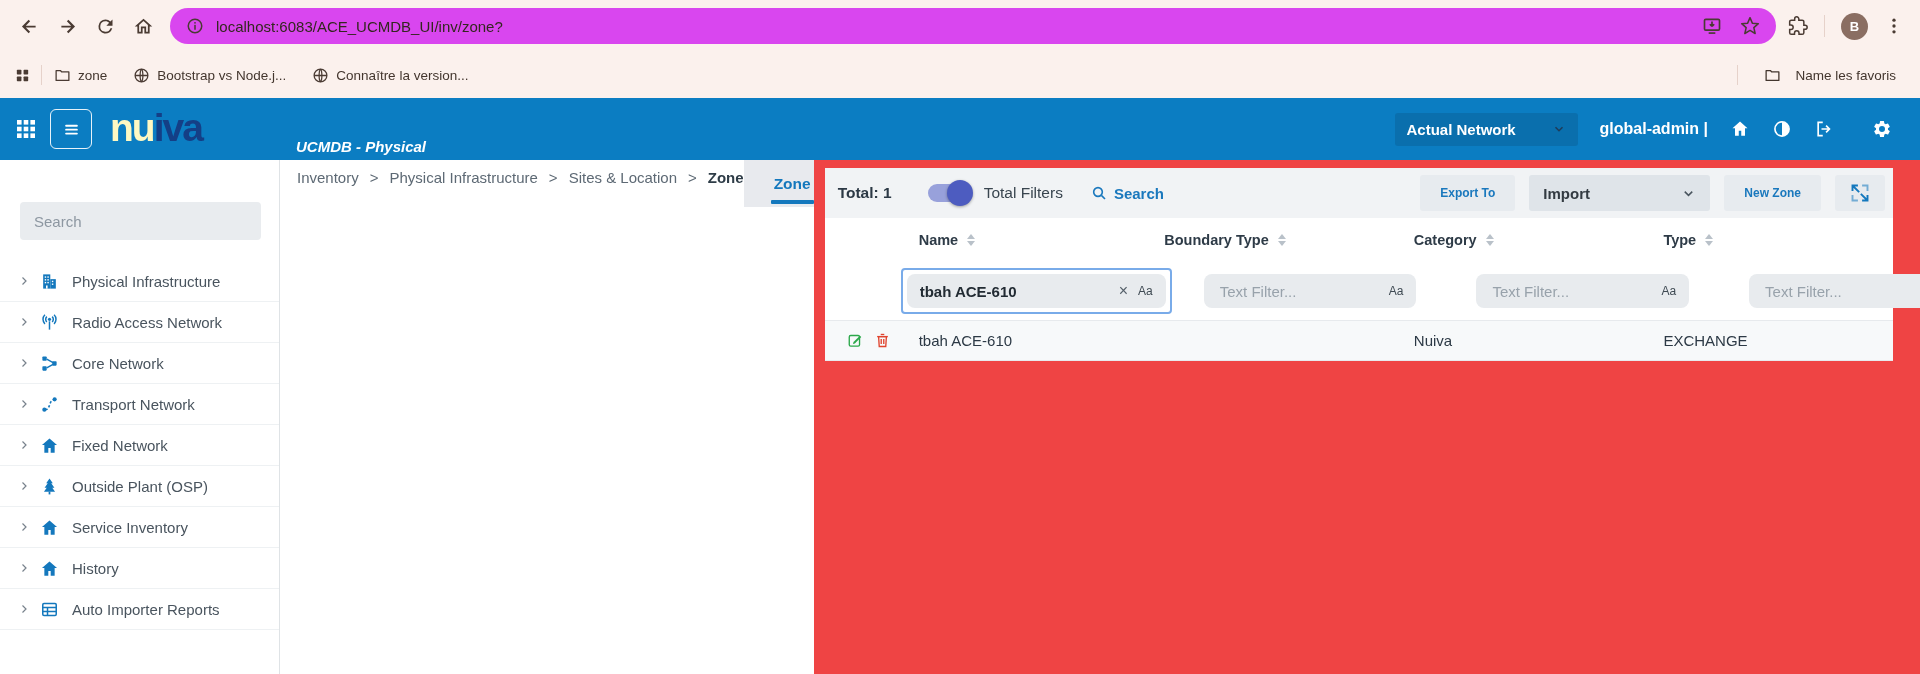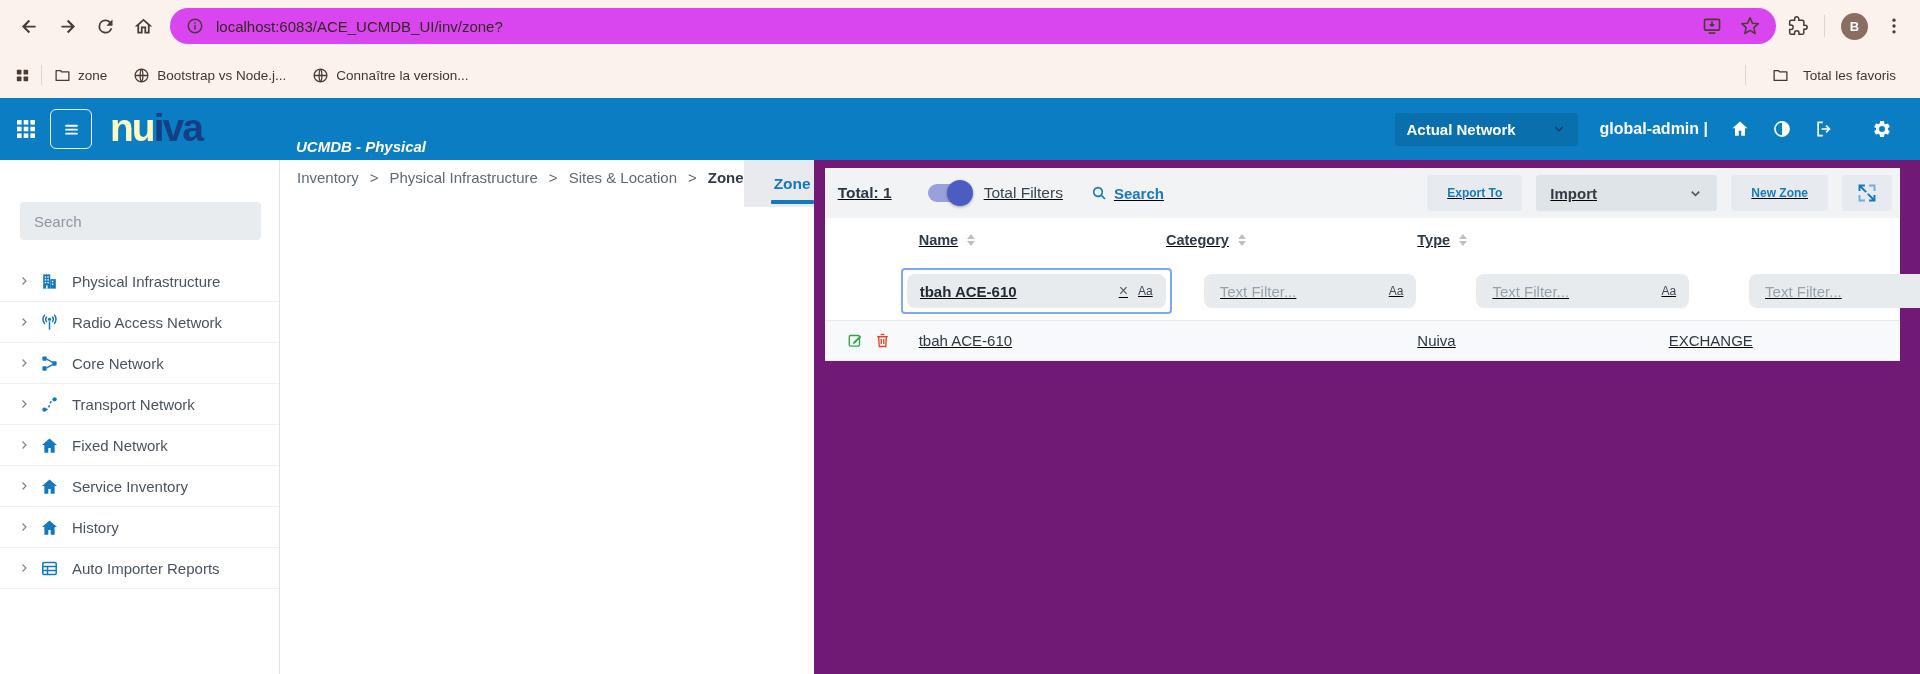--- a/index.html
+++ b/index.html
@@ -56,21 +56,21 @@
   .side-item .sic { width:19px; height:19px; color:#1478bd; margin-left:10px; flex:none; }
   .side-item .lbl { margin-left:13px; font-size:15px; font-weight:500; color:#49545e; white-space:nowrap; }
 
   .main { flex:1; display:flex; flex-direction:row; min-width:0; }
   .breadcrumb { height:35px; display:flex; align-items:center; padding-left:17px; gap:11px; font-size:15px; color:#5d6974; background:#fff; flex:none; }
   .breadcrumb .current { font-weight:bold; color:#2e3c47; }
   .tabbar { height:47px; background:#e8eaee; display:flex; padding-left:27px; flex:none; }
   .tab { position:relative; display:flex; align-items:center; padding:0 3px; color:#1478bd; font-size:15.5px; font-weight:bold; }
   .tab::after { content:""; position:absolute; left:0; right:0; bottom:3px; height:4px; border-radius:1px; background:#1478bd; }
 
-  .content { flex:1; background:#701a75; padding:8px 20px 0 11px; min-width:0;text-decoration:underline; }
+  .content { flex:1; background:#ef4444; padding:8px 27px 0 11px; min-width:0; }
   .toolbar-strip { height:50px; background:#f1f3f5; display:flex; align-items:center; padding:0 8px 0 13px; }
   .total { font-size:15.5px; font-weight:bold; color:#2c3945; }
   .toggle { width:42px; height:18px; border-radius:9px; background:#98a1db; position:relative; margin-left:36px; flex:none; cursor:pointer; }
   .toggle .knob { position:absolute; right:-3px; top:-4px; width:26px; height:26px; border-radius:50%; background:#4d5cc0; box-shadow:0 1px 3px rgba(0,0,0,.35); }
   .clear-filters { margin-left:14px; font-size:15.5px; color:#39454f; cursor:pointer; }
   .search-link { margin-left:28px; display:flex; align-items:center; gap:7px; color:#1a78bd; font-size:15px; font-weight:bold; cursor:pointer; }
   .search-link svg { width:16px; height:16px; }
   .strip-right { margin-left:auto; display:flex; align-items:center; gap:14px; }
   .btn { height:36px; border:none; border-radius:3px; font-family:inherit; font-size:12px; font-weight:bold; cursor:pointer; }
   .btn-light { background:#e7ebef; color:#1a78bd; padding:0 20px; }
@@ -192,21 +192,21 @@
           <circle cx="12" cy="12" r="9"></circle>
           <path d="M3 12h18M12 3c-2.6 2.6-2.6 15.4 0 18M12 3c2.6 2.6 2.6 15.4 0 18"></path>
         </svg>
       <span>Connaître la version...</span>
     </div>
     <div class="bm-right">
       <div class="bm-sep"></div>
       <svg viewBox="0 0 24 24" fill="none" stroke="currentColor" stroke-width="1.8" stroke-linejoin="round" style="width:17px;height:17px;">
           <path d="M3 5h6l2 2h10v12H3z"></path>
         </svg>
-      <span>Total les favoris</span>
+      <span>Name les favoris</span>
     </div>
   </div>
 
   <div class="app-header">
     <svg class="hdr-grid" viewBox="0 0 24 24" fill="currentColor">
         <rect x="3" y="3" width="4.6" height="4.6"></rect>
         <rect x="9.7" y="3" width="4.6" height="4.6"></rect>
         <rect x="16.4" y="3" width="4.6" height="4.6"></rect>
         <rect x="3" y="9.7" width="4.6" height="4.6"></rect>
         <rect x="9.7" y="9.7" width="4.6" height="4.6"></rect>
@@ -315,20 +315,30 @@
           <span class="lbl">Transport Network</span>
         </li>
         <li class="side-item">
           <svg class="chev" viewBox="0 0 24 24" fill="none" stroke="currentColor" stroke-width="2.4">
               <path d="M9 5l7 7-7 7"></path>
             </svg>
           <svg class="sic" viewBox="0 0 24 24" fill="currentColor">
               <path d="M12 3l9.5 8.5h-3V21h-5v-6h-3v6h-5v-9.5h-3z"></path>
             </svg>
           <span class="lbl">Fixed Network</span>
+        </li>
+        <li class="side-item">
+          <svg class="chev" viewBox="0 0 24 24" fill="none" stroke="currentColor" stroke-width="2.4">
+              <path d="M9 5l7 7-7 7"></path>
+            </svg>
+          <svg class="sic" viewBox="0 0 24 24" fill="currentColor">
+              <path d="M12 2L7.8 8h2L5.8 13.5h2.7L5 18.5h14l-3.5-5h2.7L14.2 8h2z"></path>
+              <rect x="10.9" y="18.5" width="2.2" height="3.5"></rect>
+            </svg>
+          <span class="lbl">Outside Plant (OSP)</span>
         </li>
         <li class="side-item">
           <svg class="chev" viewBox="0 0 24 24" fill="none" stroke="currentColor" stroke-width="2.4">
               <path d="M9 5l7 7-7 7"></path>
             </svg>
           <svg class="sic" viewBox="0 0 24 24" fill="currentColor">
               <path d="M12 3l9.5 8.5h-3V21h-5v-6h-3v6h-5v-9.5h-3z"></path>
             </svg>
           <span class="lbl">Service Inventory</span>
         </li>
@@ -404,20 +414,27 @@
         <div class="grid-row header-row">
           <div></div>
           <div class="hcell name-col">
             <span>Name</span>
             <span class="sort">
                 <i class="up"></i>
                 <i class="dn"></i>
               </span>
           </div>
           <div class="hcell">
+            <span>Boundary Type</span>
+            <span class="sort">
+                <i class="up"></i>
+                <i class="dn"></i>
+              </span>
+          </div>
+          <div class="hcell">
             <span>Category</span>
             <span class="sort">
                 <i class="up"></i>
                 <i class="dn"></i>
               </span>
           </div>
           <div class="hcell">
             <span>Type</span>
             <span class="sort">
                 <i class="up"></i>

